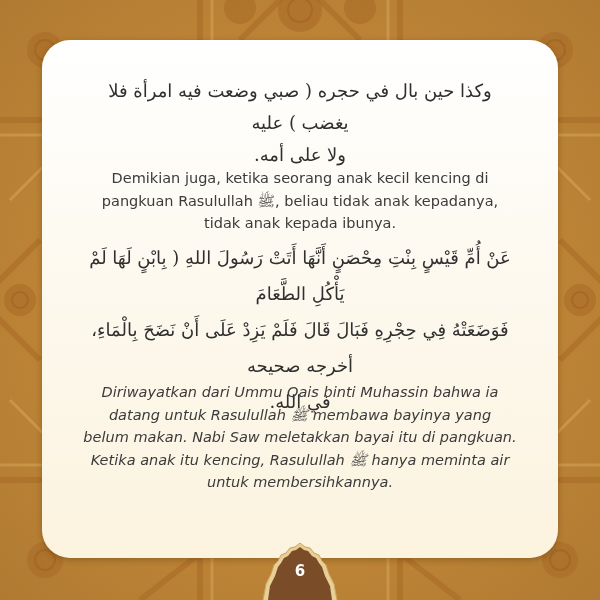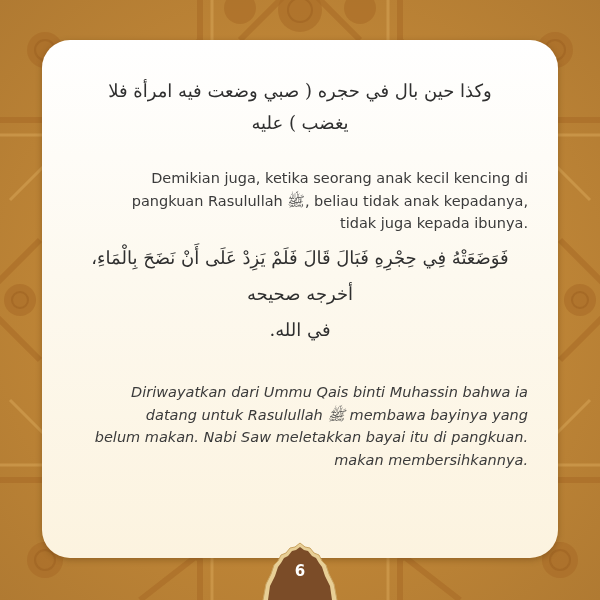--- a/index.html
+++ b/index.html
@@ -36,21 +36,21 @@
       line-height: 32px;
     }
     .arabic.hadith {
       top: 200px;
       font-size: 18px;
       line-height: 36px;
     }
     .latin {
       position: absolute;
       left: 30px; right: 30px;
-      text-align: right;
+      text-align: center;
       font-family: "DejaVu Sans", sans-serif;
       color: #3b3b3b;
       font-size: 14.5px;
       line-height: 22.5px;
     }
     .latin.p1 { top: 127px; }
     .latin.p2 { top: 341px; font-style: italic; }
     .badge {
       position: absolute;
       left: 262px; top: 542px; width: 76px; height: 70px;
@@ -108,38 +108,41 @@
       <circle cx="20" cy="300" r="8"></circle>
       <circle cx="580" cy="300" r="8"></circle>
       <circle cx="300" cy="10" r="12"></circle>
     </g>
   </svg>
 </div>
 
 <div class="card">
   <div class="arabic plain">
     <div>وكذا حين بال في حجره ( صبي وضعت فيه امرأة فلا يغضب ) عليه</div>
+    <div>ولا على أمه.</div>
   </div>
 
   <div class="latin p1">
     <div>Demikian juga, ketika seorang anak kecil kencing di</div>
     <div>pangkuan Rasulullah ﷺ, beliau tidak anak kepadanya,</div>
-    <div>tidak juga kepada ibunya.</div>
+    <div>tidak anak kepada ibunya.</div>
   </div>
 
   <div class="arabic hadith">
+    <div>عَنْ أُمِّ قَيْسٍ بِنْتِ مِحْصَنٍ أَنَّهَا أَتَتْ رَسُولَ اللهِ ( بِابْنٍ لَهَا لَمْ يَأْكُلِ الطَّعَامَ</div>
     <div>فَوَضَعَتْهُ فِي حِجْرِهِ فَبَالَ قَالَ فَلَمْ يَزِدْ عَلَى أَنْ نَضَحَ بِالْمَاءِ، أخرجه صحيحه</div>
     <div>في الله.</div>
   </div>
 
   <div class="latin p2">
     <div>Diriwayatkan dari Ummu Qais binti Muhassin bahwa ia</div>
     <div>datang untuk Rasulullah ﷺ membawa bayinya yang</div>
     <div>belum makan. Nabi Saw meletakkan bayai itu di pangkuan.</div>
-    <div>makan membersihkannya.</div>
+    <div>Ketika anak itu kencing, Rasulullah ﷺ hanya meminta air</div>
+    <div>untuk membersihkannya.</div>
   </div>
 </div>
 
 <div class="badge">
   <svg width="76" height="70" viewBox="0 0 76 70">
     <path d="M38 1 L43 5 L48 6 L52 11 L57 13 L60 19 L64 23 L67 32 L72 42 L75 58 L75 70 L1 70 L1 58 L4 42 L9 32 L12 23 L16 19 L19 13 L24 11 L28 6 L33 5 Z" fill="#e8cf96" stroke="#c9a360" stroke-width="1"></path>
     <path d="M38 5 L42 8 L46 9 L50 14 L54 16 L57 21 L60 25 L63 34 L68 44 L70 58 L70 70 L6 70 L6 58 L8 44 L13 34 L16 25 L19 21 L22 16 L26 14 L30 9 L34 8 Z" fill="#7b4c28"></path>
   </svg>
   <div class="badge-num">6</div>
 </div>

